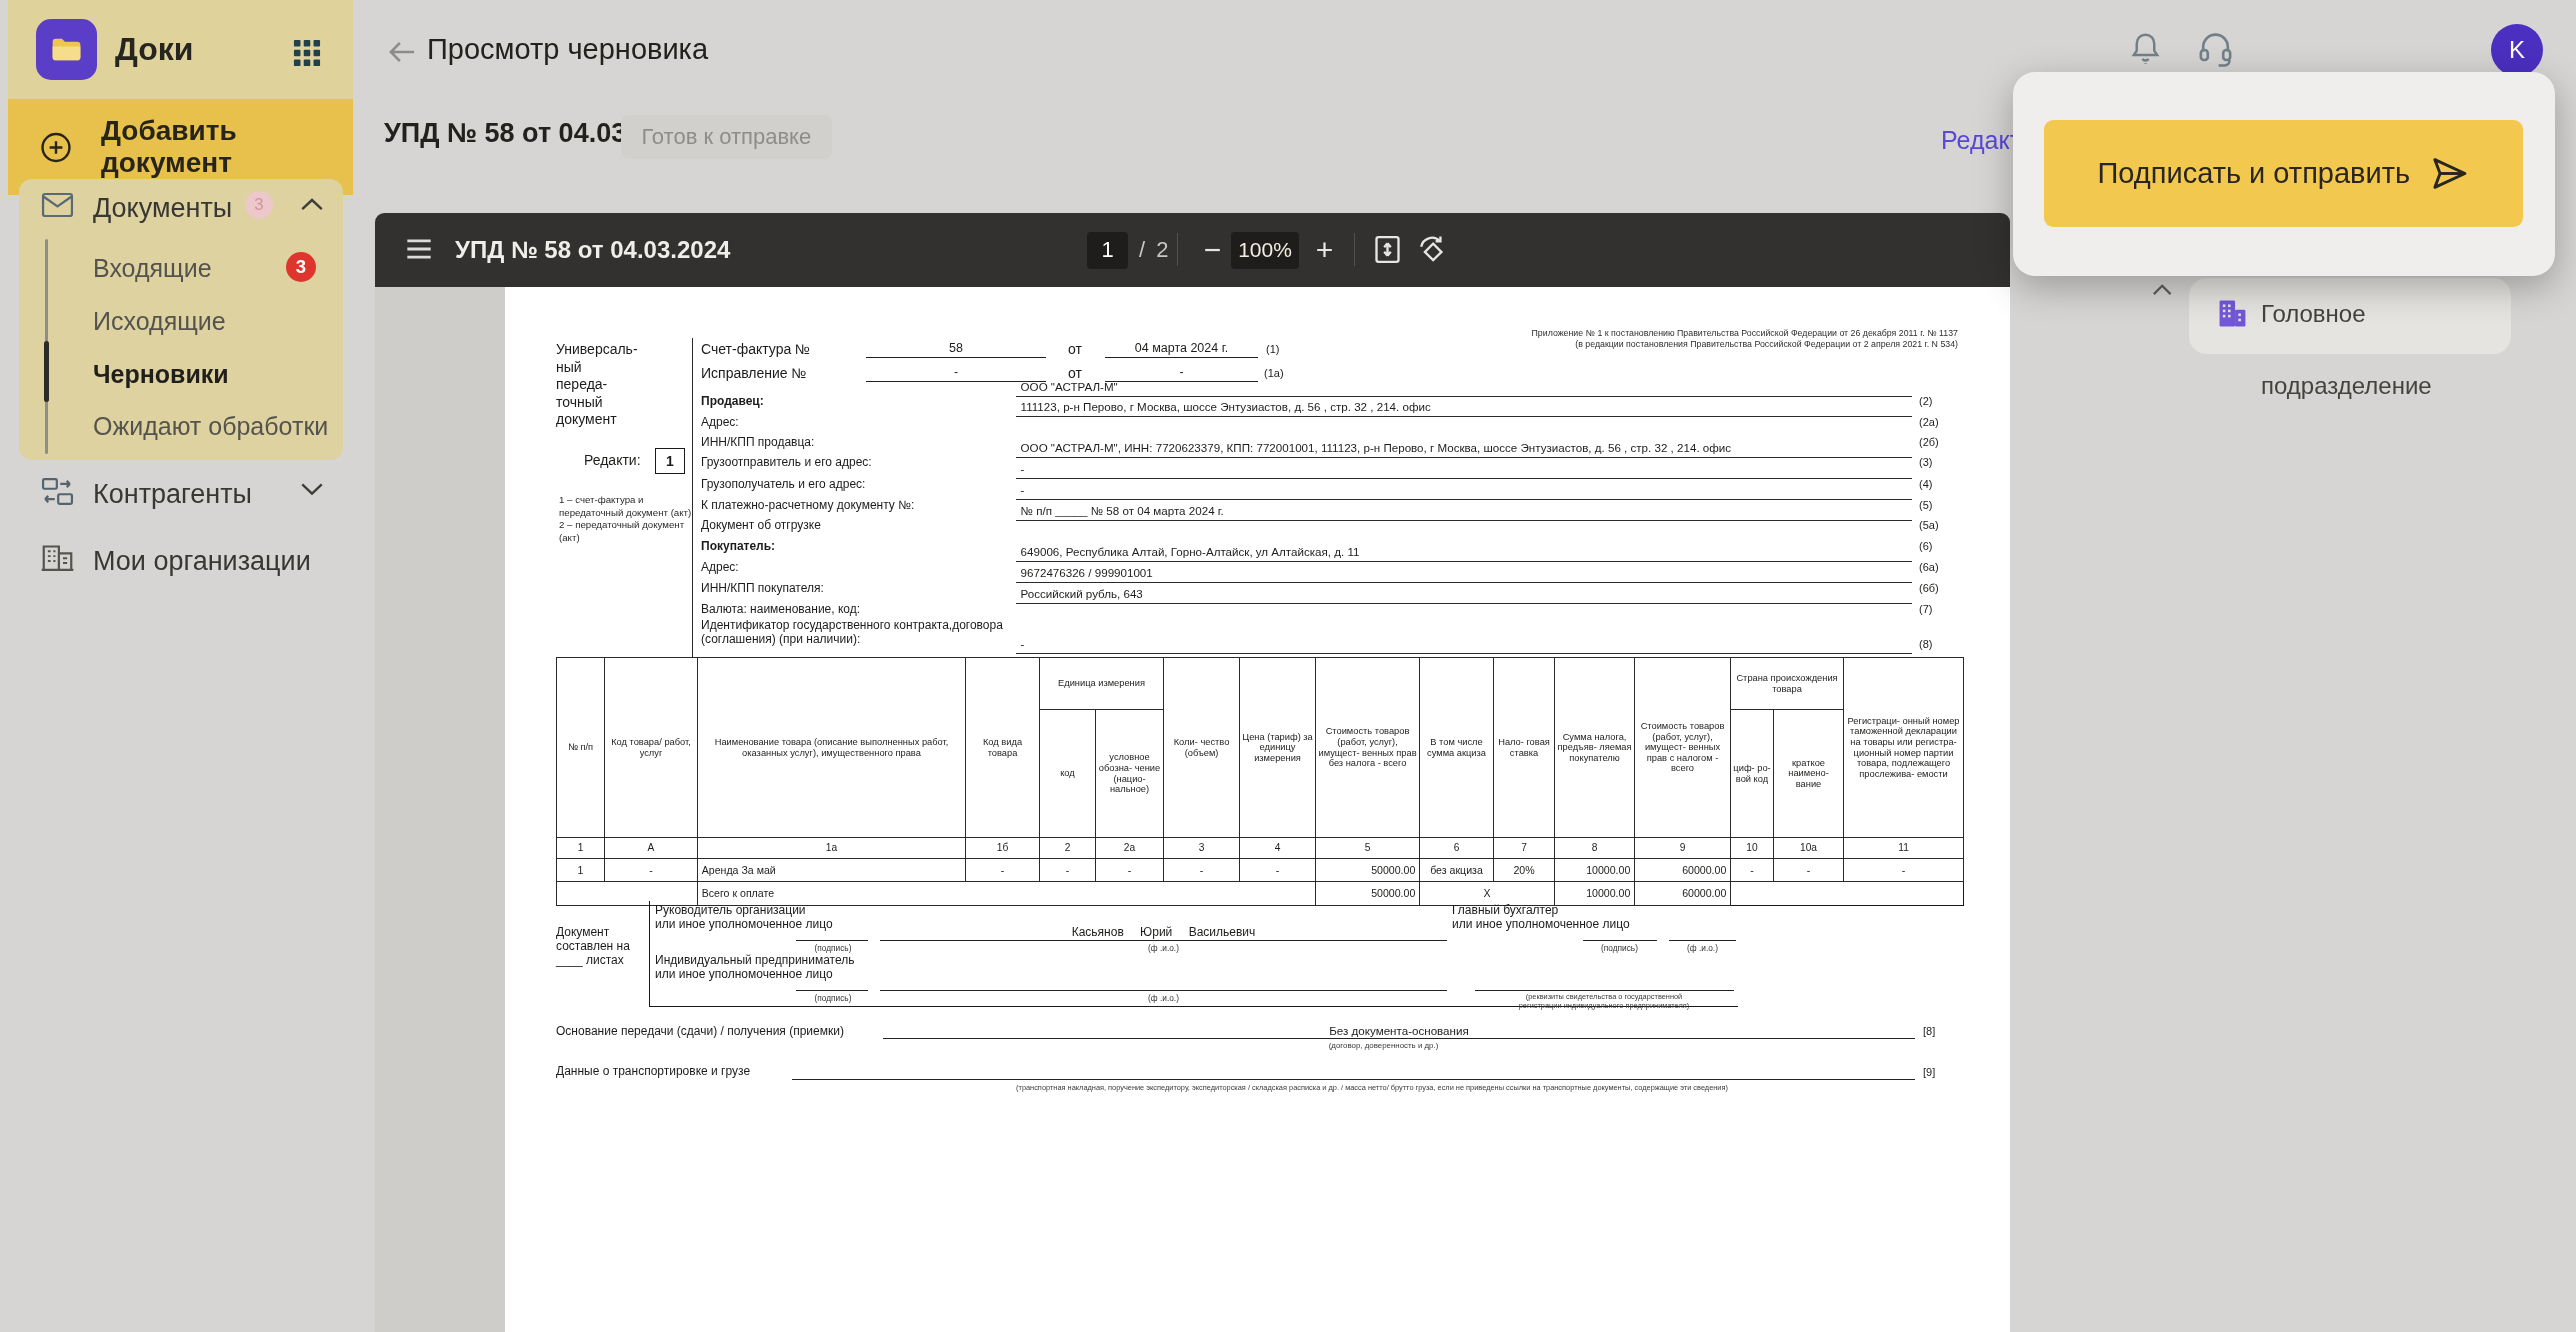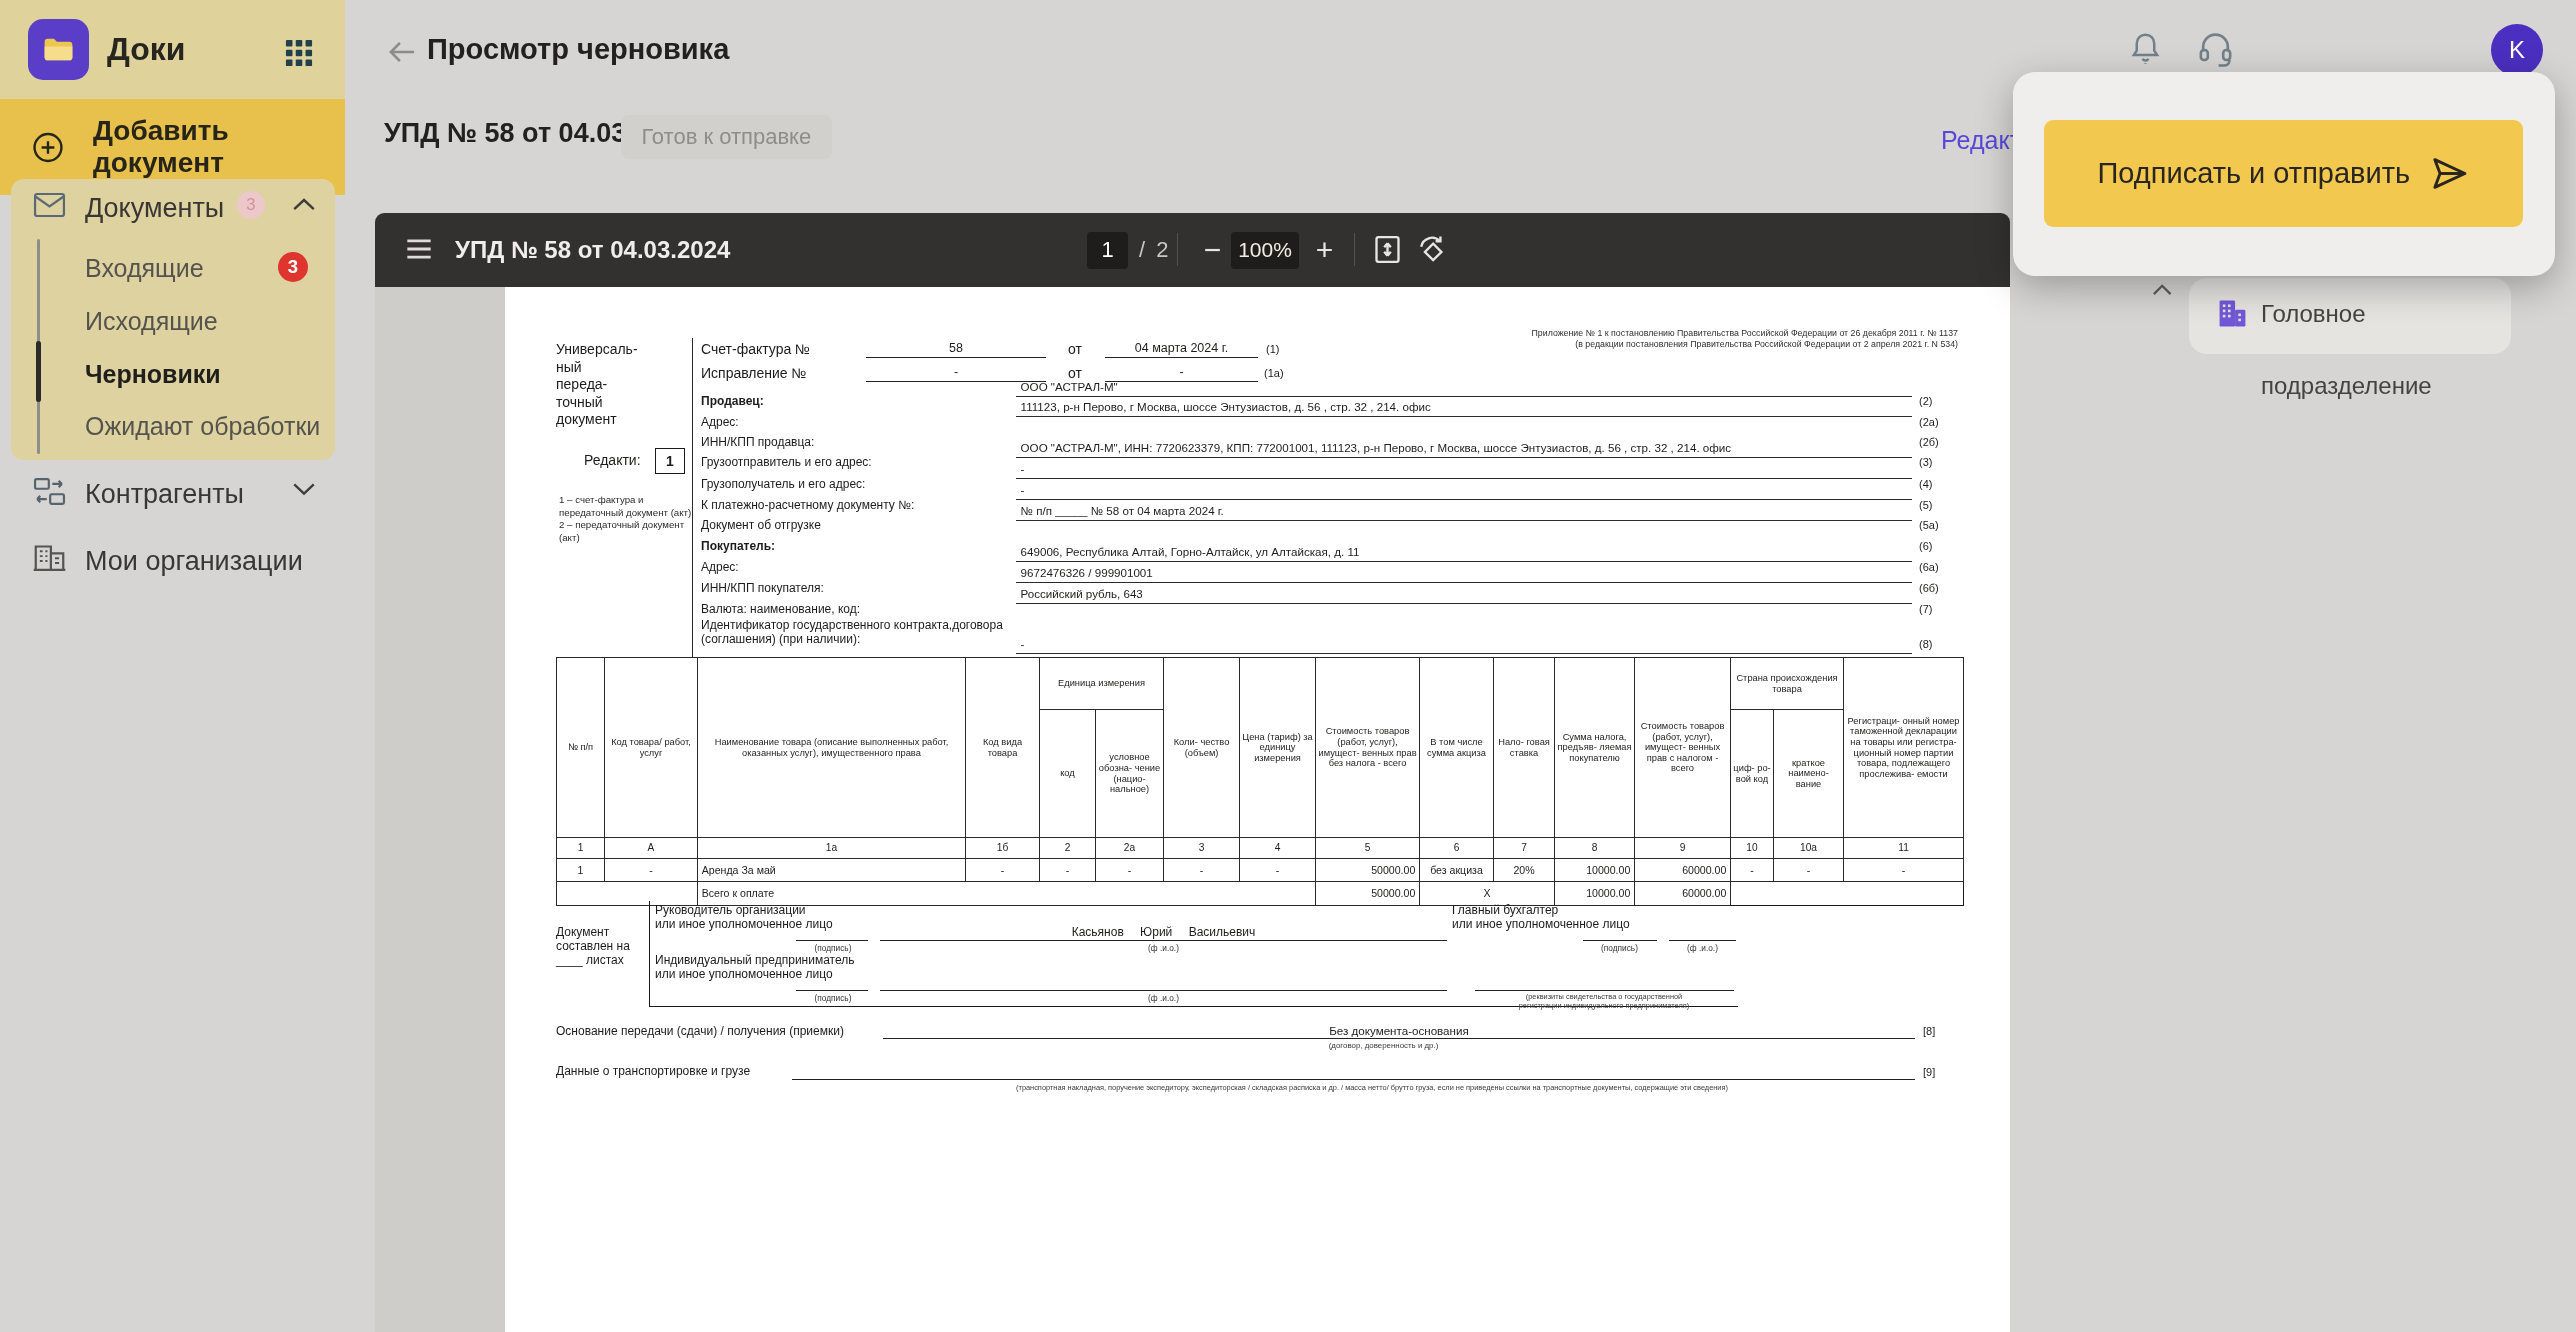--- a/index.html
+++ b/index.html
@@ -3,21 +3,21 @@
 <meta charset="utf-8">
 <style>
   html,body{margin:0;padding:0}
   body{width:2576px;height:1332px;position:relative;overflow:hidden;
        background:#d6d5d3;font-family:"Liberation Sans",sans-serif;color:#23211e;}
   .abs{position:absolute}
   .pre{white-space:pre-line}
   svg{display:block}
 
   
-  .sidebar{left:0;top:0;width:345px;height:1044px;background:#d6d5d3}
+  .sidebar{left:8px;top:0;width:345px;height:1044px;background:#d6d5d3}
   .side-top{left:0;top:0;width:345px;height:99px;background:#dfd39b}
   .logo-sq{left:28px;top:18.5px;width:61px;height:61px;border-radius:15px;background:#5b3ec8;
            display:flex;align-items:center;justify-content:center}
   .app-name{left:107px;top:31px;font-size:32px;font-weight:700;color:#272520}
   .grid-icon{left:285px;top:39px}
   .add-btn{left:0;top:99px;width:345px;height:96px;background:#e8c14d;cursor:pointer;
            display:flex;align-items:center;gap:28px;padding-left:31px;box-sizing:border-box}
   .add-btn span{font-size:28px;font-weight:700;color:#272419}
   .docs-card{left:11px;top:179px;width:324px;height:281px;background:#ddd2a0;border-radius:13px}
   .docs-head-label{left:85px;top:193px;font-size:27px;color:#393733}
@@ -25,21 +25,21 @@
               color:#d4939b;font-size:16.7px;display:flex;align-items:center;justify-content:center}
   .rail{left:37px;top:239px;width:2.8px;height:215px;background:#8e8d89;border-radius:1.9px}
   .rail-active{left:36px;top:341px;width:4.6px;height:61px;background:#2c2b28;border-radius:2.8px}
   .side-item{left:85px;font-size:25px;color:#55534d;cursor:pointer}
   .side-item.active{font-weight:700;color:#201f1c}
   .red-badge{left:278px;width:30px;height:30px;border-radius:50%;background:#df352f;color:#fff;
              font-size:18.5px;font-weight:700;display:flex;align-items:center;justify-content:center}
   .side-row-label{left:85px;font-size:27px;color:#393733}
 
   
-  .page-title{left:427px;top:33px;font-size:29px;font-weight:700;color:#23211e}
+  .page-title{left:427px;top:33px;font-size:29px;font-weight:400;color:#23211e}
   .docbar-title{left:384px;top:118px;font-size:27px;font-weight:700;color:#23211e}
   .status-badge{left:621px;top:115px;height:44px;line-height:44px;padding:0 20.4px;border-radius:7.4px;
                 background:#d1d0cd;color:#8e8d89;font-size:22px}
   .edit-link{left:1941px;top:126px;font-size:25px;color:#5948d8;cursor:pointer}
 
   
   .action-card{left:2013px;top:72px;width:542px;height:204px;background:#f0eeec;border-radius:22px;
                box-shadow:0 11px 37px rgba(0,0,0,.28);z-index:50}
   .sign-btn{left:31px;top:48px;width:479px;height:107px;background:#f3c84e;border-radius:9.3px;
             display:flex;align-items:center;justify-content:center;gap:20.4px;cursor:pointer}

